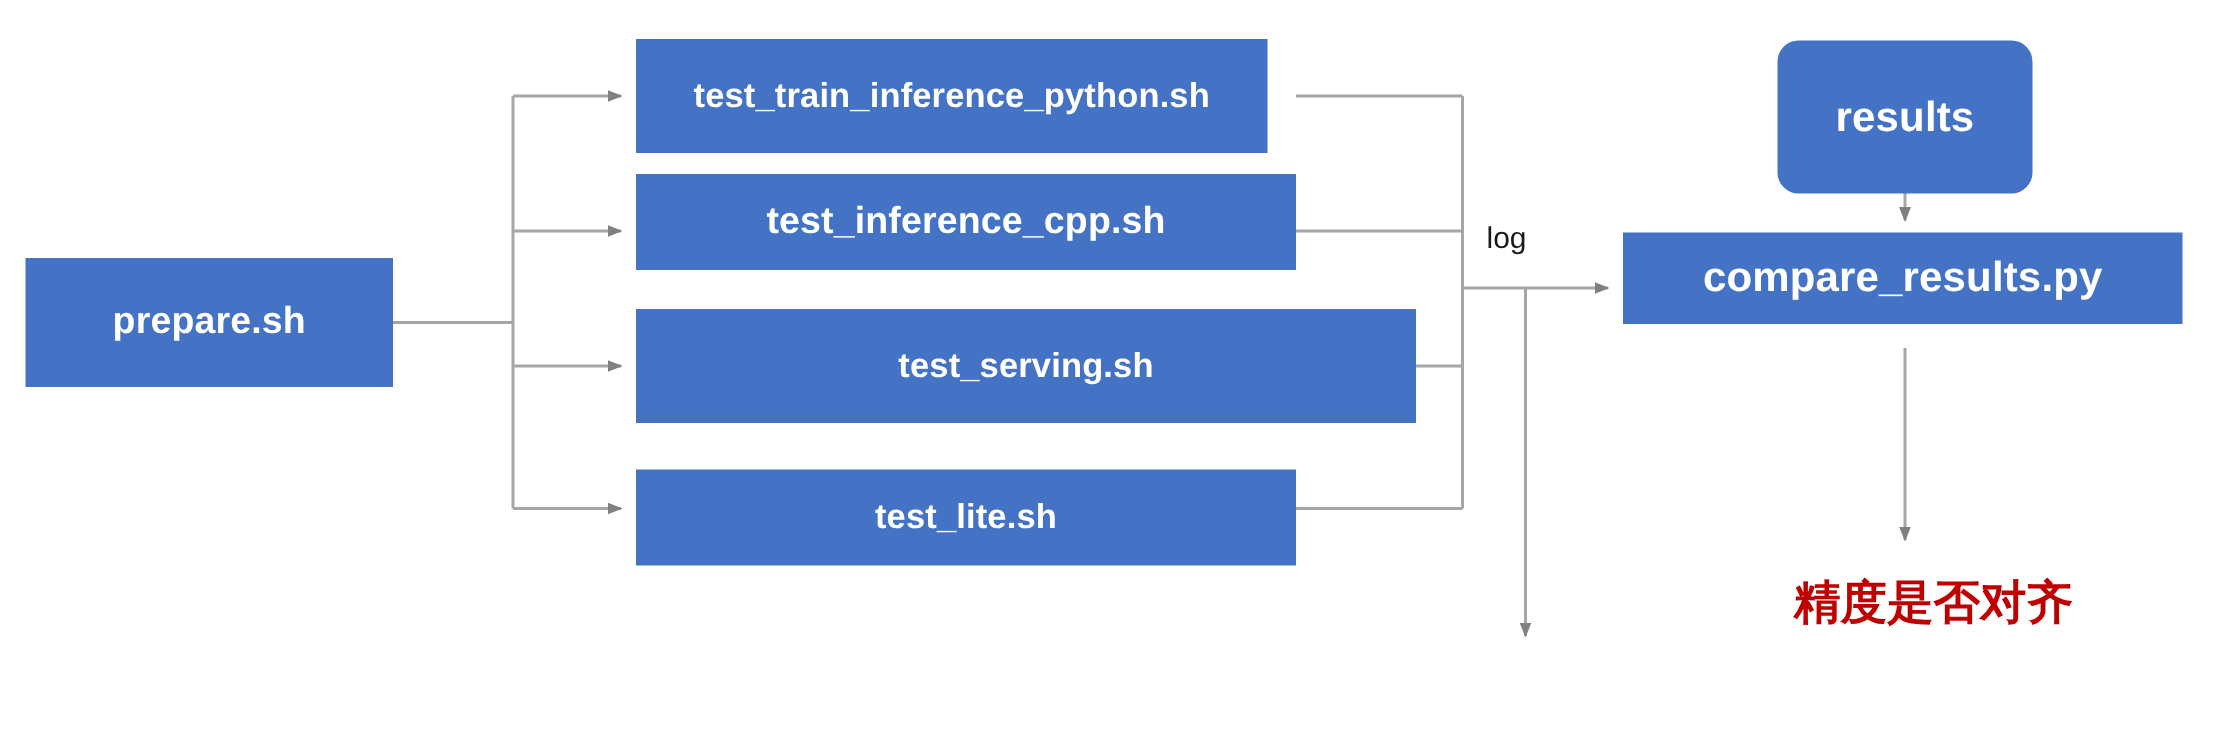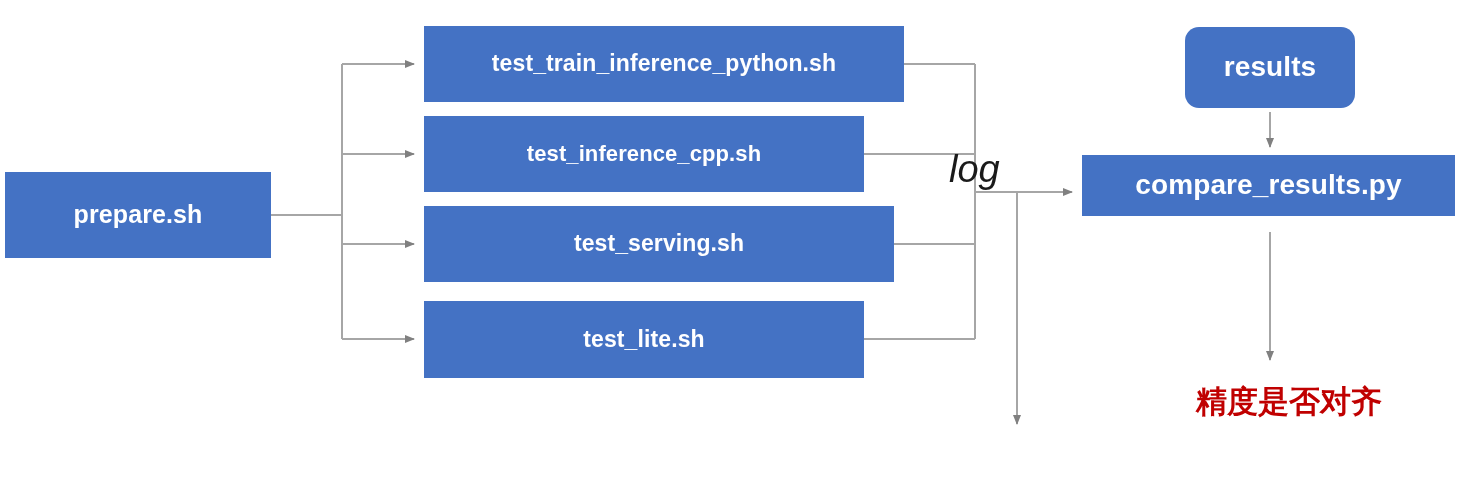--- a/index.html
+++ b/index.html
@@ -87,45 +87,45 @@
       <path d="M975,192 L1072,192" marker-end="url(#arrow)"></path>
 
       <path d="M1017,192 L1017,424" marker-end="url(#arrow)"></path>
 
       <path d="M1270,112 L1270,147" marker-end="url(#arrow)"></path>
 
       <path d="M1270,232 L1270,360" marker-end="url(#arrow)"></path>
     </g>
   </svg>
 
-  <div class="node" style="left:5px; top:172px; width:266px; height:86px; font-size:25px;">
+  <div class="node" style="left:17px; top:172px; width:245px; height:86px; font-size:25px;">
     <span class="node-label">prepare.sh</span>
   </div>
 
-  <div class="node" style="left:424px; top:26px; width:480px; height:76px; font-size:23px;">
+  <div class="node" style="left:424px; top:26px; width:421px; height:76px; font-size:23px;">
     <span class="node-label">test_train_inference_python.sh</span>
   </div>
 
-  <div class="node" style="left:424px; top:116px; width:440px; height:76px; font-size:22px;">
+  <div class="node" style="left:424px; top:116px; width:440px; height:64px; font-size:25px;">
     <span class="node-label">test_inference_cpp.sh</span>
   </div>
 
-  <div class="node" style="left:424px; top:206px; width:470px; height:76px; font-size:23px;">
+  <div class="node" style="left:424px; top:206px; width:520px; height:76px; font-size:23px;">
     <span class="node-label">test_serving.sh</span>
   </div>
 
-  <div class="node" style="left:424px; top:301px; width:440px; height:77px; font-size:23px;">
+  <div class="node" style="left:424px; top:313px; width:440px; height:64px; font-size:23px;">
     <span class="node-label">test_lite.sh</span>
   </div>
 
-  <div class="edge-label" style="left:949px; top:148px; font-size:38px;font-style:italic;">
+  <div class="edge-label" style="left:991px; top:148px; font-size:20px;">
     <span>log</span>
   </div>
 
-  <div class="node rounded" style="left:1185px; top:27px; width:170px; height:81px; font-size:28px;">
+  <div class="node rounded" style="left:1185px; top:27px; width:170px; height:102px; font-size:28px;">
     <span class="node-label">results</span>
   </div>
 
   <div class="node" style="left:1082px; top:155px; width:373px; height:61px; font-size:28px;">
     <span class="node-label">compare_results.py</span>
   </div>
 
 
   <div class="note" style="left:1196px; top:381px; font-size:31px;">
     <span>精度是否对齐</span>

